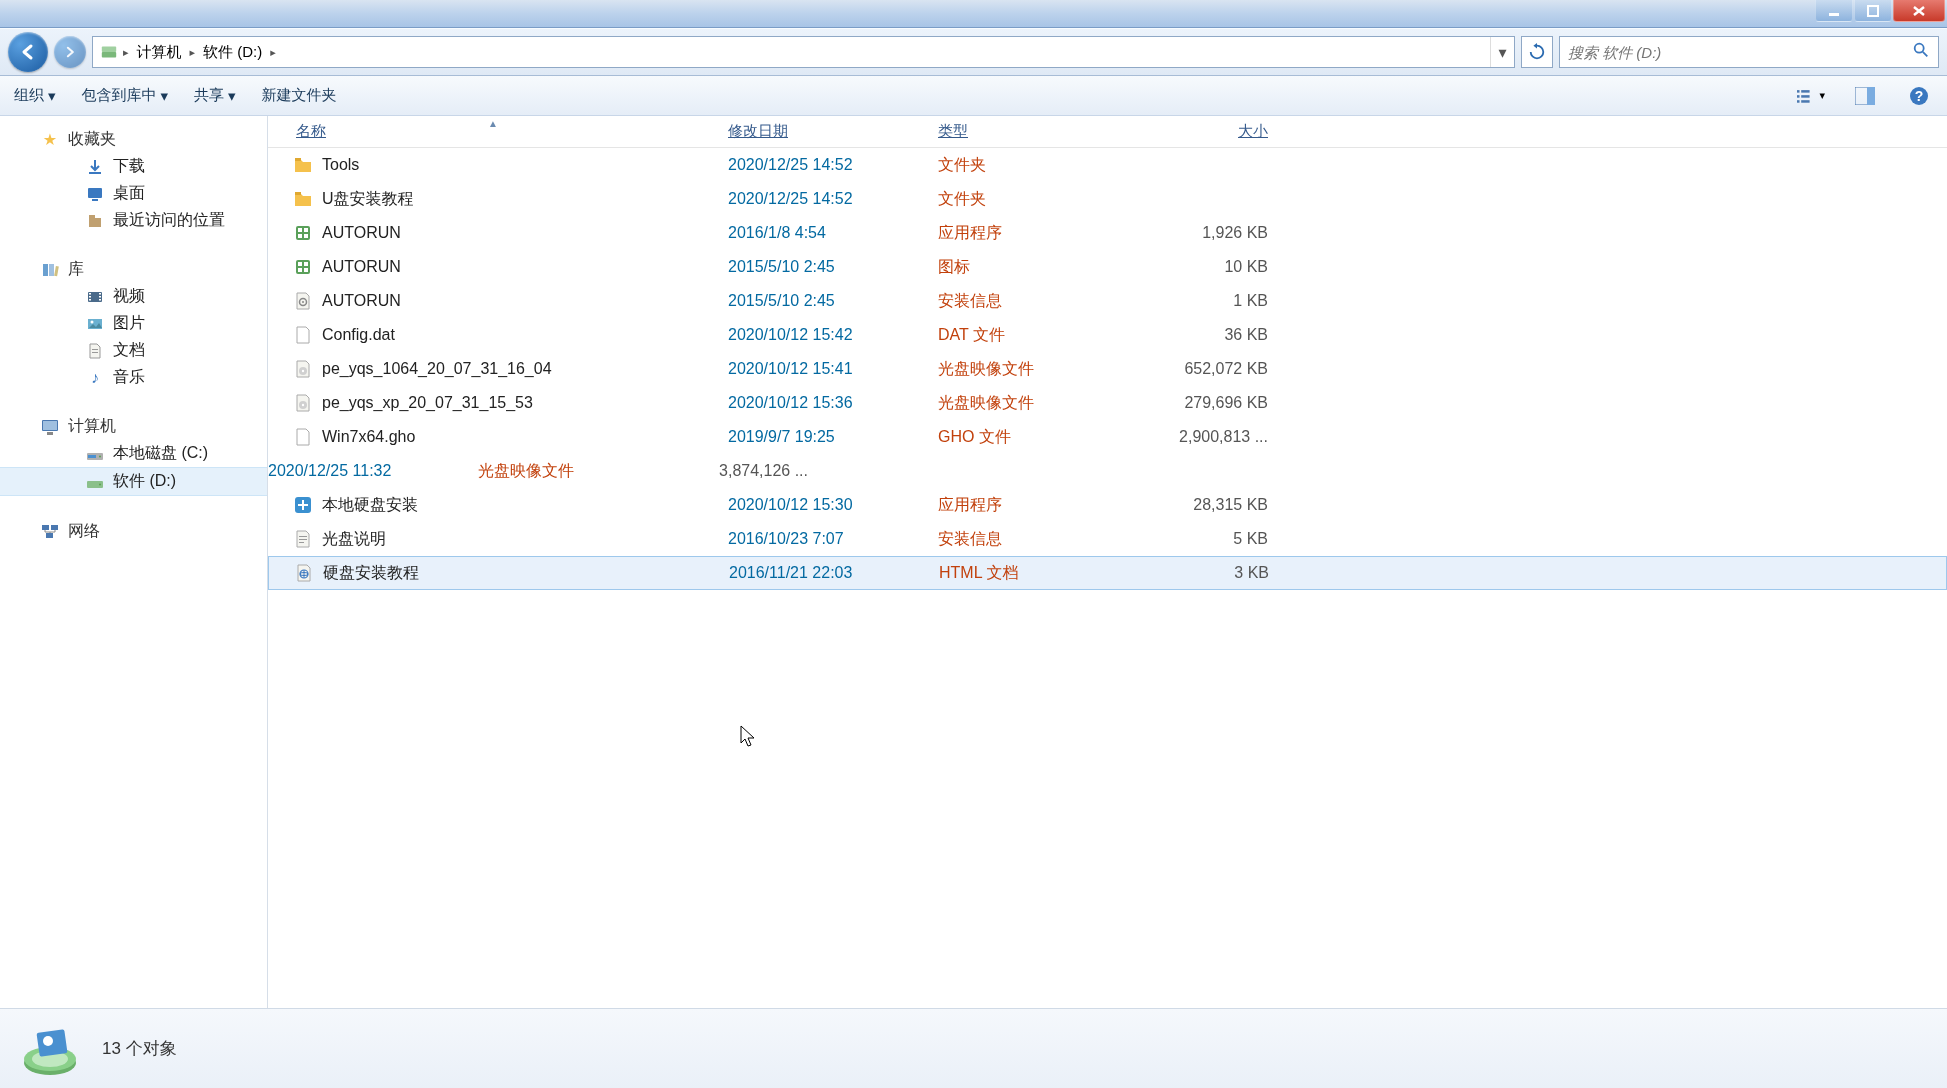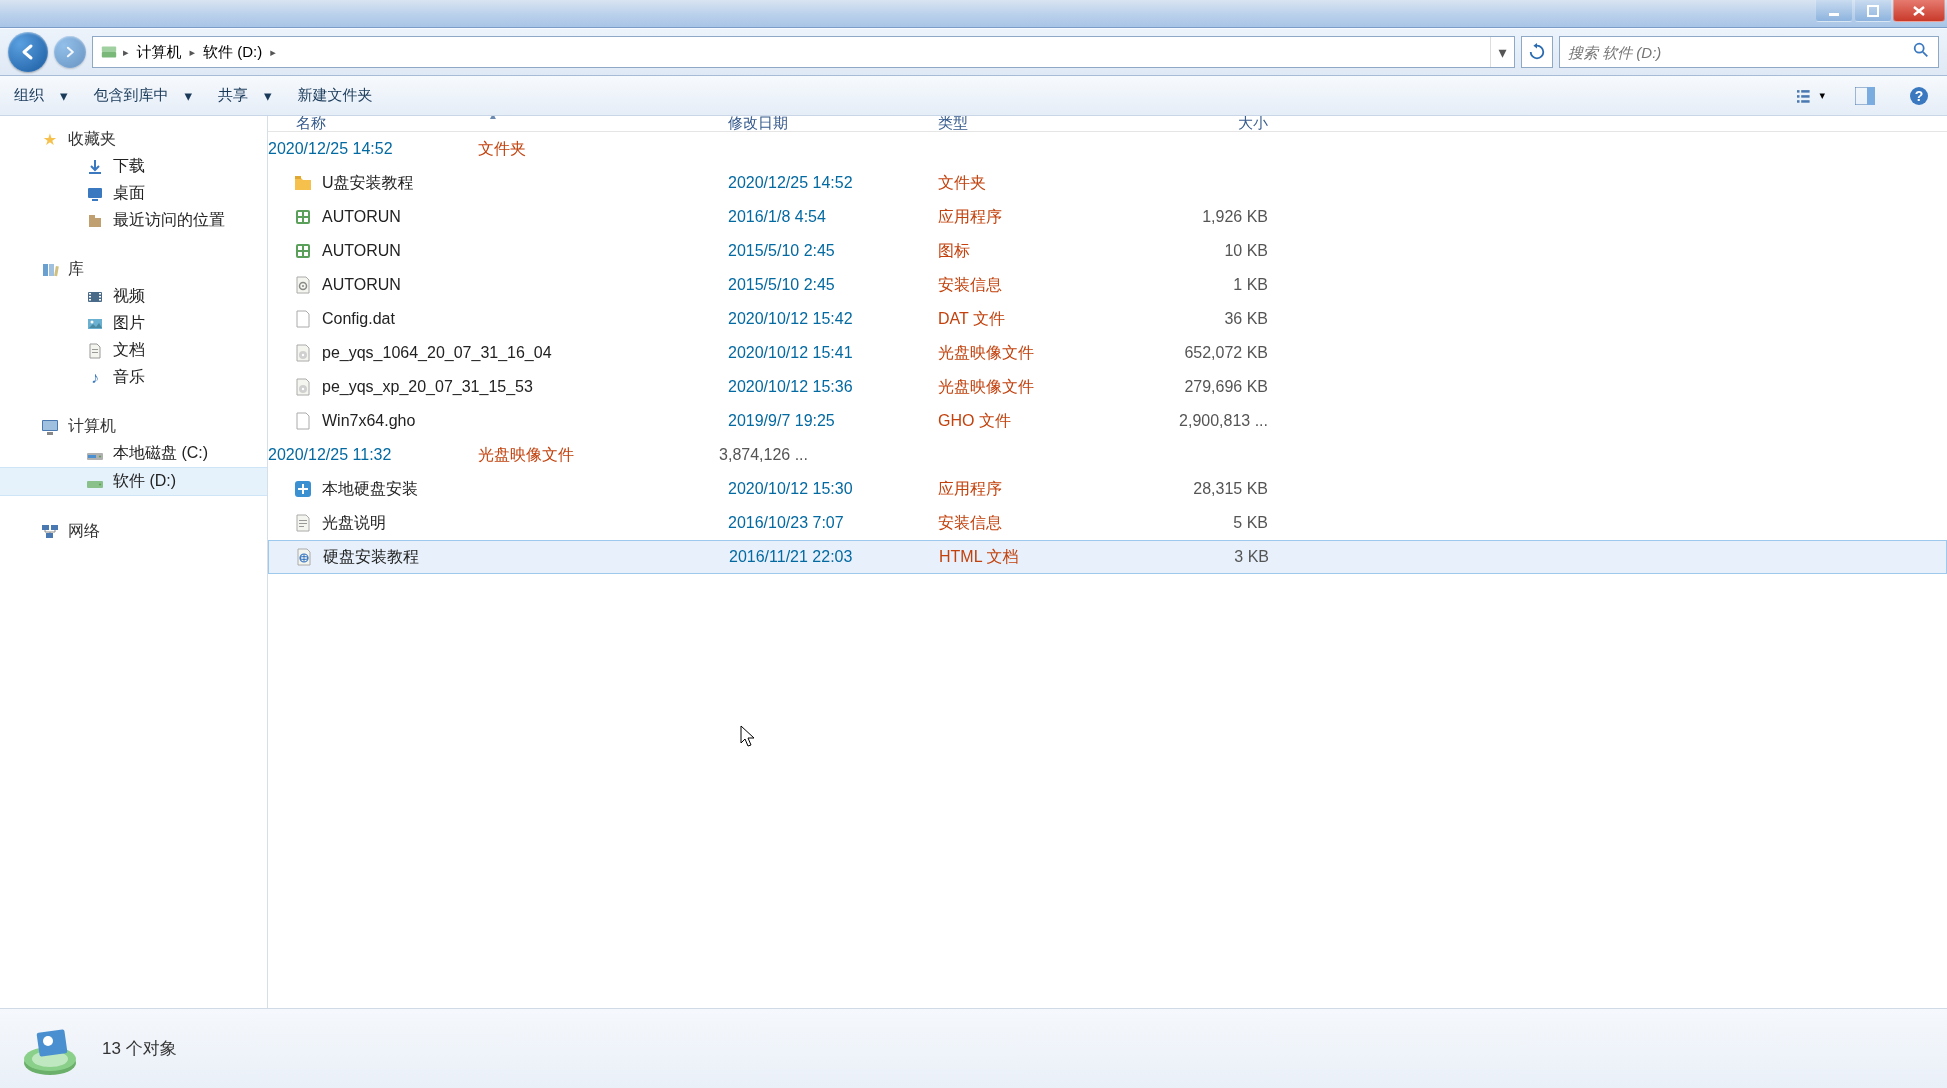--- a/index.html
+++ b/index.html
@@ -85,21 +85,21 @@
 
 .toolbar {
   height: 40px;
   display: flex;
   align-items: center;
   padding: 0 14px;
   gap: 26px;
   background: linear-gradient(to bottom, #f7fafd, #e5edf7);
   border-bottom: 1px solid #c8d6e8;
 }
-.toolbar .tbtn { font-size: 15px; color: #1a3a5a; display: flex; align-items: center; gap: 16px; }
+.toolbar .tbtn { font-size: 15px; color: #1a3a5a; display: flex; align-items: center; gap: 4px; }
 .toolbar .spacer { flex: 1; }
 .icon-btn { width: 28px; height: 28px; display: flex; align-items: center; justify-content: center; }
 
 
 .body { flex: 1; display: flex; overflow: hidden; }
 
 .sidebar {
   width: 268px;
   background: #fff;
   border-right: 1px solid #d6dee8;
@@ -117,26 +117,27 @@
 .sideitem.selected { background: #e5f1fb; border: 1px solid #cde5f7; border-left: none; border-right: none; }
 .side-icon { width: 20px; height: 20px; display: inline-flex; align-items: center; justify-content: center; }
 
 .content {
   flex: 1;
   display: flex;
   flex-direction: column;
   background: #fff;
 }
 .col-header {
-  height: 16px;
+  height: 32px;
   display: flex;
   align-items: center;
   border-bottom: 1px solid #e5e5e5;
   font-size: 15px;
   color: #355a8c;
+  text-decoration: underline;
 }
 .col-name { width: 460px; padding-left: 28px; position: relative; }
 .col-date { width: 210px; }
 .col-type { width: 210px; }
 .col-size { width: 130px; text-align: right; padding-right: 10px; }
 .sort-arrow { position: absolute; left: 220px; top: -4px; color: #6a8ab0; font-size: 10px; }
 
 .filelist { flex: 1; overflow-y: auto; }
 .filerow {
   height: 34px;
@@ -426,20 +427,29 @@
         <div class="col-name">
           <span>名称</span>
           <span class="sort-arrow">▲</span>
         </div>
         <div class="col-date">修改日期</div>
         <div class="col-type">类型</div>
         <div class="col-size">大小</div>
       </div>
       <div class="filelist" id="filelist">
           <div class="filerow">
+            <div class="fc-name">
+              <span class="file-icon">
+                <svg width="20" height="20" viewBox="0 0 20 20">
+                  <path d="M2 5 L8 5 L10 7 L18 7 L18 17 L2 17 Z" fill="#f5c14c"></path>
+                  <rect x="2" y="3" width="6" height="3" fill="#e0a830"></rect>
+                </svg>
+              </span>
+              <span>Tools</span>
+            </div>
             <div class="fc-date">2020/12/25 14:52</div>
             <div class="fc-type">文件夹</div>
             <div class="fc-size"></div>
           </div>
           <div class="filerow">
             <div class="fc-name">
               <span class="file-icon">
                 <svg width="20" height="20" viewBox="0 0 20 20">
                   <path d="M2 5 L8 5 L10 7 L18 7 L18 17 L2 17 Z" fill="#f5c14c"></path>
                   <rect x="2" y="3" width="6" height="3" fill="#e0a830"></rect>

